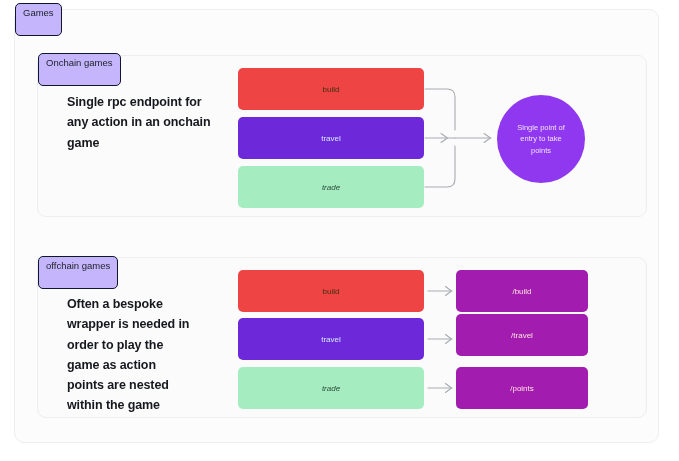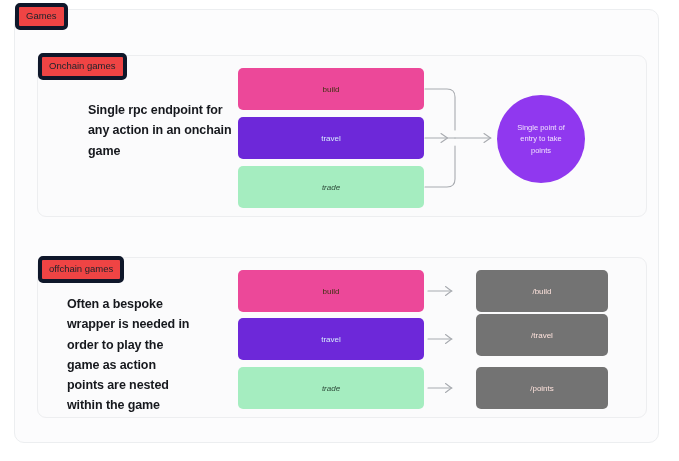--- a/index.html
+++ b/index.html
@@ -25,28 +25,28 @@
     height: 434px;
     background: #fcfcfd;
     border: 1px solid #eceef0;
     border-radius: 10px;
     box-sizing: border-box;
   }
 
   
   .badge {
     position: absolute;
-    background: #ef4444;
-    border: 4px solid #0f172a;
+    background: #c4b5fd;
+    border: 1px solid #0f172a;
     border-radius: 5px;
     color: #20242b;
     font-size: 9.5px;
     font-weight: 400;
     line-height: 1;
-    padding: 4px 7px 5px 7px;
+    padding: 4px 7px 17px 7px;
     white-space: nowrap;
     box-sizing: border-box;
   }
   .badge-games { left: 15px; top: 3px; z-index: 6; }
 
   
   .card {
     position: absolute;
     background: #fbfbfc;
     border: 1px solid #edeef0;
@@ -61,64 +61,63 @@
 
   
   .desc {
     position: absolute;
     font-size: 12.5px;
     font-weight: bold;
     color: #16181d;
     line-height: 1.62;
     letter-spacing: -0.1px;
   }
-  .desc-onchain  { left: 67px; top: 100px; width: 150px; margin-left: 21px; }
+  .desc-onchain  { left: 67px; top: 92px; width: 150px; }
   .desc-offchain { left: 67px; top: 283px; width: 128px; margin-top: 11px; }
 
   
   .chip {
     position: absolute;
     width: 186px;
     height: 42px;
     border-radius: 5px;
     display: flex;
     align-items: center;
     justify-content: center;
     font-size: 8px;
     font-weight: 400;
     box-sizing: border-box;
   }
-  .chip-build  { background: #ec4899; color: #3d3111; }
+  .chip-build  { background: #ef4444; color: #3d3111; }
   .chip-travel { background: #6d28d9; color: #d6ecfc; }
   .chip-trade  { background: #a5edc0; color: #2c4a38; font-style: italic; }
 
   
   .on-c0 { left: 238px; top: 68px; }
   .on-c1 { left: 238px; top: 117px; }
   .on-c2 { left: 238px; top: 166px; }
 
   
   .off-c0 { left: 238px; top: 270px; }
   .off-c1 { left: 238px; top: 318px; }
   .off-c2 { left: 238px; top: 367px; }
 
   
   .chip-red {
     position: absolute;
     width: 132px;
     height: 42px;
     border-radius: 5px;
-    background: #737373;
+    background: #a21caf;
     color: #fde2dc;
     display: flex;
     align-items: center;
     justify-content: center;
     font-size: 8px;
     box-sizing: border-box;
-    margin-left: 20px;
   }
   .red-0 { left: 456px; top: 270px; }
   .red-1 { left: 456px; top: 314px; }
   .red-2 { left: 456px; top: 367px; }
 
   
   .hub {
     position: absolute;
     left: 497px;
     top: 95px;

